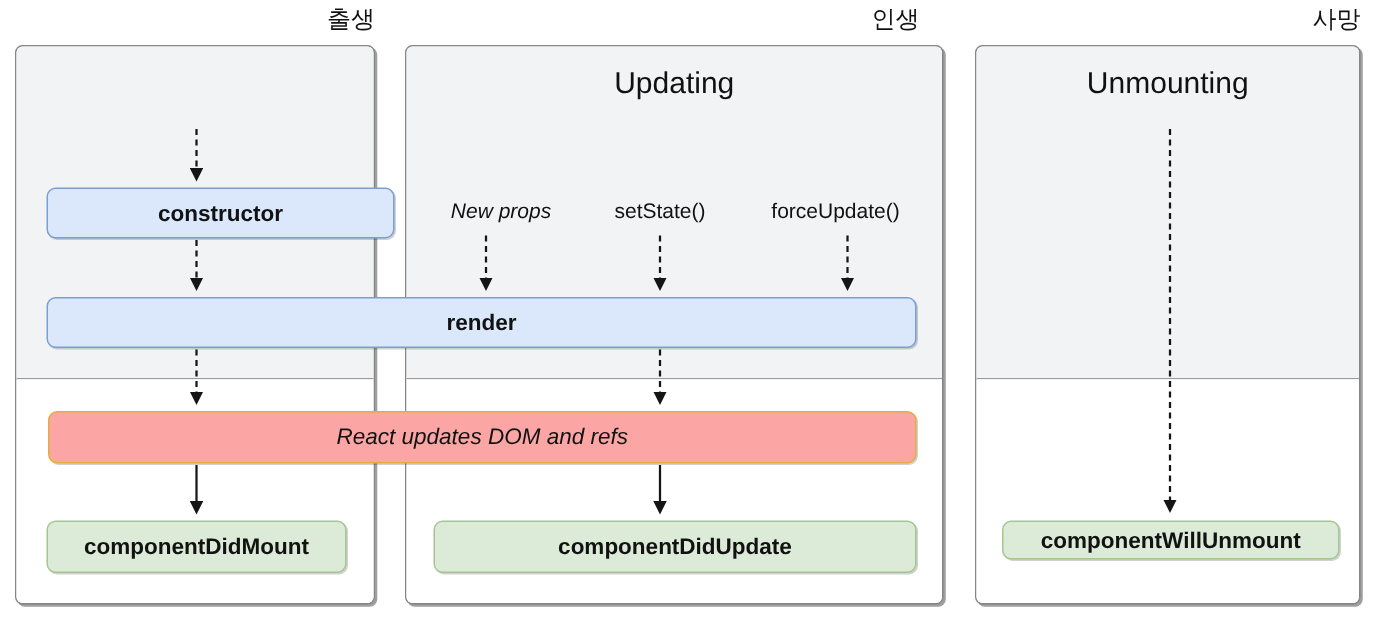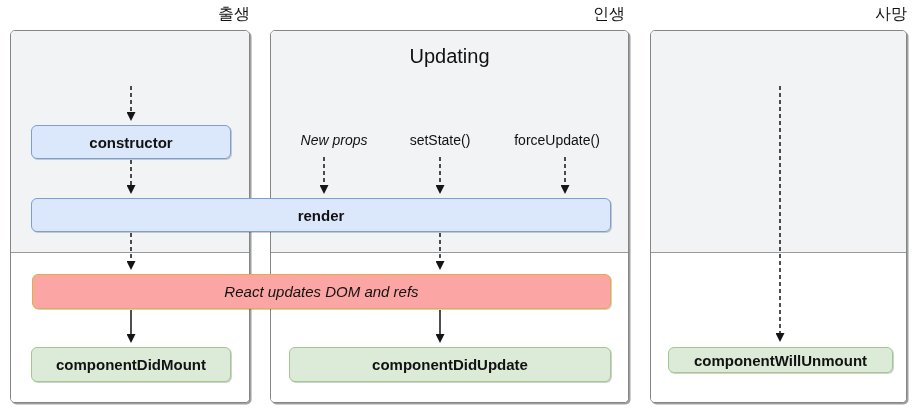--- a/index.html
+++ b/index.html
@@ -46,37 +46,38 @@
   .box-dom{
     background:#fca5a5;border:1px solid #e5ad3f;
     font-weight:normal;font-style:italic;
   }
   #arrow-layer{position:absolute;left:0;top:0;pointer-events:none;}
 </style>
 </head>
 <body>
 
 <div class="col-header" style="left:10px;width:240px;">출생</div>
-<div class="col-header" style="left:266px;width:359px;">인생</div>
+<div class="col-header" style="left:254px;width:359px;">인생</div>
 <div class="col-header" style="left:650px;width:257px;">사망</div>
 
 <div class="panel" style="left:10px;width:240px;">
   <div class="phase-top"></div>
   <div class="phase-bottom"></div>
 </div>
 
 <div class="panel" style="left:270px;width:359px;">
   <div class="phase-top"></div>
   <div class="phase-bottom"></div>
   <div class="panel-title">Updating</div>
 </div>
 
 <div class="panel" style="left:650px;width:257px;">
   <div class="phase-top"></div>
   <div class="phase-bottom"></div>
+  <div class="panel-title">Unmounting</div>
 </div>
 
 <div class="trigger-label italic" style="left:334px;">New props</div>
 <div class="trigger-label" style="left:440px;">setState()</div>
 <div class="trigger-label" style="left:557px;">forceUpdate()</div>
 
 <svg id="arrow-layer" width="923" height="418" viewBox="0 0 923 418">
   <defs>
     <marker id="ah" markerUnits="userSpaceOnUse" markerWidth="9" markerHeight="9" refX="7" refY="4.5" orient="auto">
       <path d="M0,0 L9,4.5 L0,9 z" fill="#151515"></path>
@@ -91,21 +92,21 @@
     <line x1="324" y1="157" x2="324" y2="192" stroke-dasharray="4 3" marker-end="url(#ah)"></line>
     <line x1="440" y1="157" x2="440" y2="192" stroke-dasharray="4 3" marker-end="url(#ah)"></line>
     <line x1="565" y1="157" x2="565" y2="192" stroke-dasharray="4 3" marker-end="url(#ah)"></line>
     <line x1="440" y1="233" x2="440" y2="268" stroke-dasharray="4 3" marker-end="url(#ah)"></line>
     <line x1="440" y1="310" x2="440" y2="341" marker-end="url(#ah)"></line>
 
     <line x1="780" y1="86" x2="780" y2="340" stroke-dasharray="4 3" marker-end="url(#ah)"></line>
   </g>
 </svg>
 
-<div class="box box-method" style="left:31px;top:125px;width:200px;height:34px;">constructor</div>
+<div class="box box-method" style="left:31px;top:125px;width:232px;height:34px;">constructor</div>
 
 <div class="box box-method" style="left:31px;top:198px;width:580px;height:34px;">render</div>
 
 <div class="box box-dom" style="left:32px;top:274px;width:579px;height:35px;">React updates DOM and refs</div>
 
 <div class="box box-commit" style="left:31px;top:347px;width:200px;height:35px;">componentDidMount</div>
 
 <div class="box box-commit" style="left:289px;top:347px;width:322px;height:35px;">componentDidUpdate</div>
 
 <div class="box box-commit" style="left:668px;top:347px;width:225px;height:26px;">componentWillUnmount</div>

